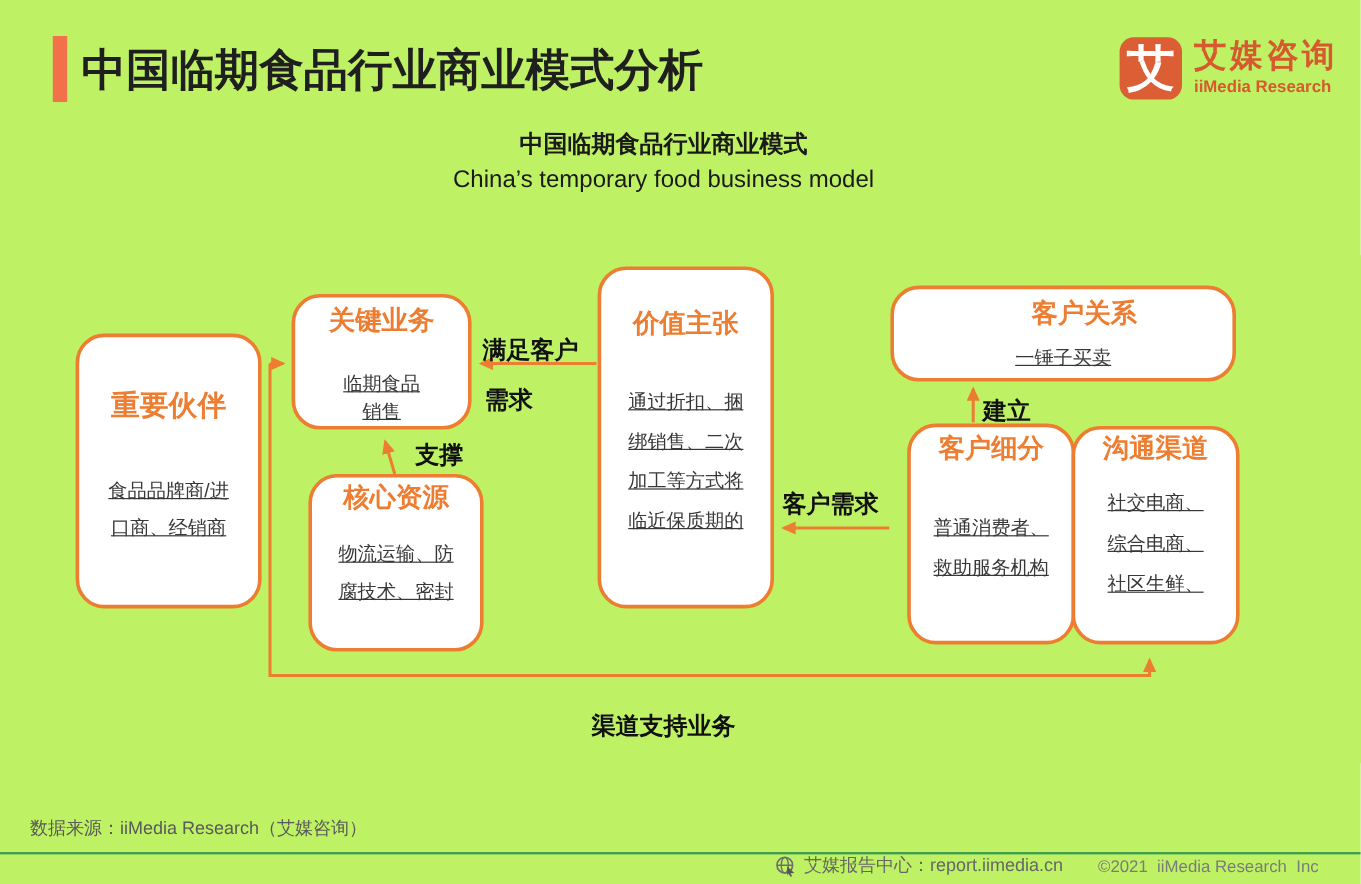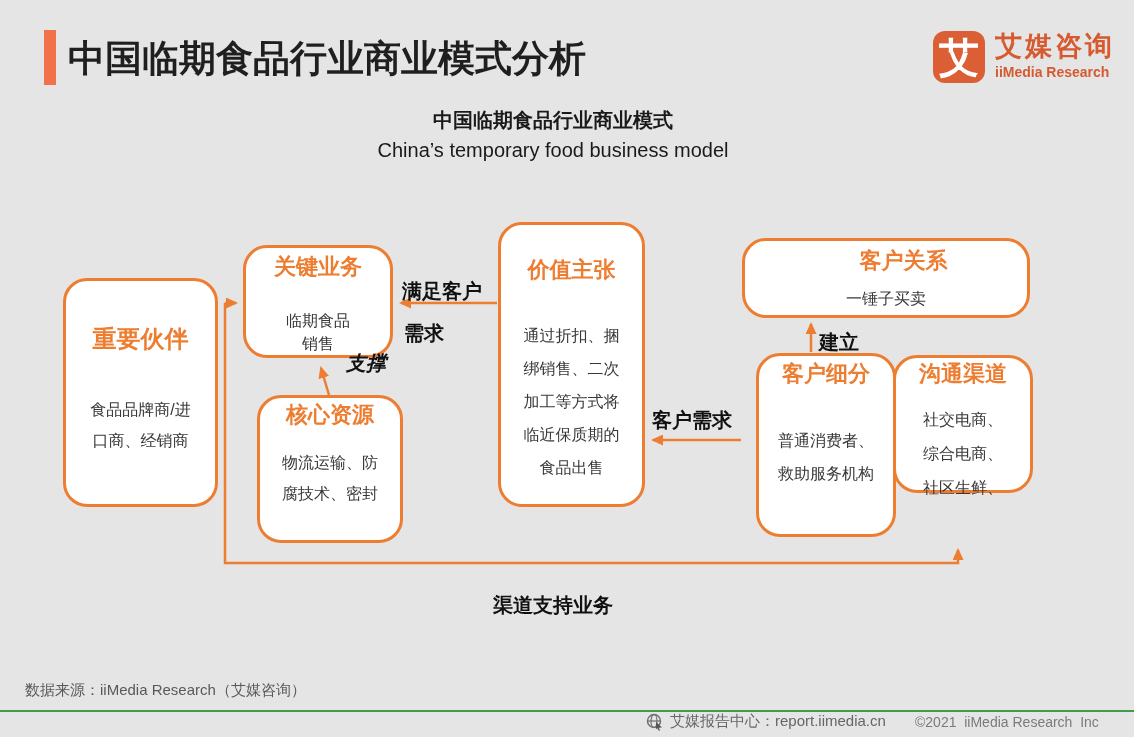--- a/index.html
+++ b/index.html
@@ -1,17 +1,17 @@
 <!DOCTYPE html>
 <html><head>
 <meta charset="utf-8">
 <style>
   html,body{margin:0;padding:0;background:#ffffff;}
   body{font-family:"Liberation Sans","DejaVu Sans",sans-serif;}
-  #canvas{position:relative;width:1134px;height:737px;background:#e5e5e5;overflow:hidden;}
+  #canvas{position:relative;width:1134px;height:737px;background:#bef264;overflow:hidden;}
 
   
   .accent-bar{position:absolute;left:44px;top:30px;width:12px;height:55px;background:#F2714B;}
   .page-title{position:absolute;left:68px;top:34px;font-size:37px;font-weight:bold;color:#1f1f1f;white-space:nowrap;}
   .logo{position:absolute;left:933px;top:31px;display:flex;align-items:flex-start;}
   .logo-mark{width:52px;height:52px;background:#DB5E34;border-radius:12px;color:#fff;
              font-size:40px;font-weight:bold;display:flex;align-items:center;justify-content:center;line-height:1;}
   .logo-text{margin-left:10px;}
   .logo-cn{font-size:27px;font-weight:bold;color:#D6592F;letter-spacing:3px;line-height:1.15;white-space:nowrap;}
   .logo-en{font-size:14px;font-weight:bold;color:#D6592F;margin-top:2px;white-space:nowrap;}
@@ -19,21 +19,21 @@
   
   .subtitle{position:absolute;left:253px;top:107px;width:600px;text-align:center;color:#1a1a1a;}
   .subtitle-cn{font-size:20px;font-weight:bold;}
   .subtitle-en{font-size:20px;margin-top:5px;}
 
   
   .node{position:absolute;background:#fff;border:3px solid #ED7D31;border-radius:24px;
         box-sizing:border-box;text-align:center;}
   .node-title{color:#ED7D31;font-weight:bold;font-size:22px;line-height:1.2;white-space:nowrap;}
   .node-body{color:#383838;font-size:16px;}
-  .node-body div{white-space:nowrap;}
+  .node-body div{white-space:nowrap;text-decoration:underline;}
 
   
   .flow-label{position:absolute;color:#111;font-weight:bold;font-size:20px;white-space:nowrap;}
 
   svg.arrows{position:absolute;left:0;top:0;pointer-events:none;}
 
   
   .source-note{position:absolute;left:25px;top:681px;font-size:15px;color:#595959;}
   .green-divider{position:absolute;left:0;top:710px;width:1134px;height:2px;background:#3F9E4B;}
   .footer-center{position:absolute;left:646px;top:712px;display:flex;align-items:center;gap:6px;
@@ -104,51 +104,50 @@
     </div>
   </div>
 
   <div class="node" style="left:498px;top:222px;width:147px;height:285px;">
     <div class="node-title" style="margin-top:32px;">价值主张</div>
     <div class="node-body" style="margin-top:36px;line-height:33px;">
       <div>通过折扣、捆</div>
       <div>绑销售、二次</div>
       <div>加工等方式将</div>
       <div>临近保质期的</div>
-      <div>食品出售</div>
     </div>
   </div>
 
   <div class="node" style="left:742px;top:238px;width:288px;height:80px;">
     <div class="node-title" style="margin-top:7px;padding-left:35px;">客户关系</div>
     <div class="node-body" style="margin-top:15px;line-height:20px;">
       <div>一锤子买卖</div>
     </div>
   </div>
 
   <div class="node" style="left:756px;top:353px;width:140px;height:184px;">
     <div class="node-title" style="margin-top:5px;">客户细分</div>
     <div class="node-body" style="margin-top:37px;line-height:33px;">
       <div>普通消费者、</div>
       <div>救助服务机构</div>
     </div>
   </div>
 
-  <div class="node" style="left:893px;top:355px;width:140px;height:138px;">
+  <div class="node" style="left:893px;top:355px;width:140px;height:182px;">
     <div class="node-title" style="margin-top:3px;">沟通渠道</div>
     <div class="node-body" style="margin-top:16px;line-height:34px;">
       <div>社交电商、</div>
       <div>综合电商、</div>
       <div>社区生鲜、</div>
     </div>
   </div>
 
   <div class="flow-label" style="left:402px;top:278px;">满足客户</div>
   <div class="flow-label" style="left:404px;top:320px;">需求</div>
-  <div class="flow-label" style="left:346px;top:350px;font-style:italic;">支撑</div>
+  <div class="flow-label" style="left:346px;top:366px;">支撑</div>
   <div class="flow-label" style="left:819px;top:329px;">建立</div>
   <div class="flow-label" style="left:652px;top:407px;">客户需求</div>
   <div class="flow-label" style="left:428px;top:592px;width:250px;text-align:center;">渠道支持业务</div>
 
   <div class="source-note">数据来源：iiMedia Research（艾媒咨询）</div>
   <div class="green-divider"></div>
 
   <div class="footer-center">
     <svg width="18" height="18" viewBox="0 0 18 18">
       <circle cx="8" cy="8" r="6.5" fill="none" stroke="#6e6e6e" stroke-width="1.4"></circle>

